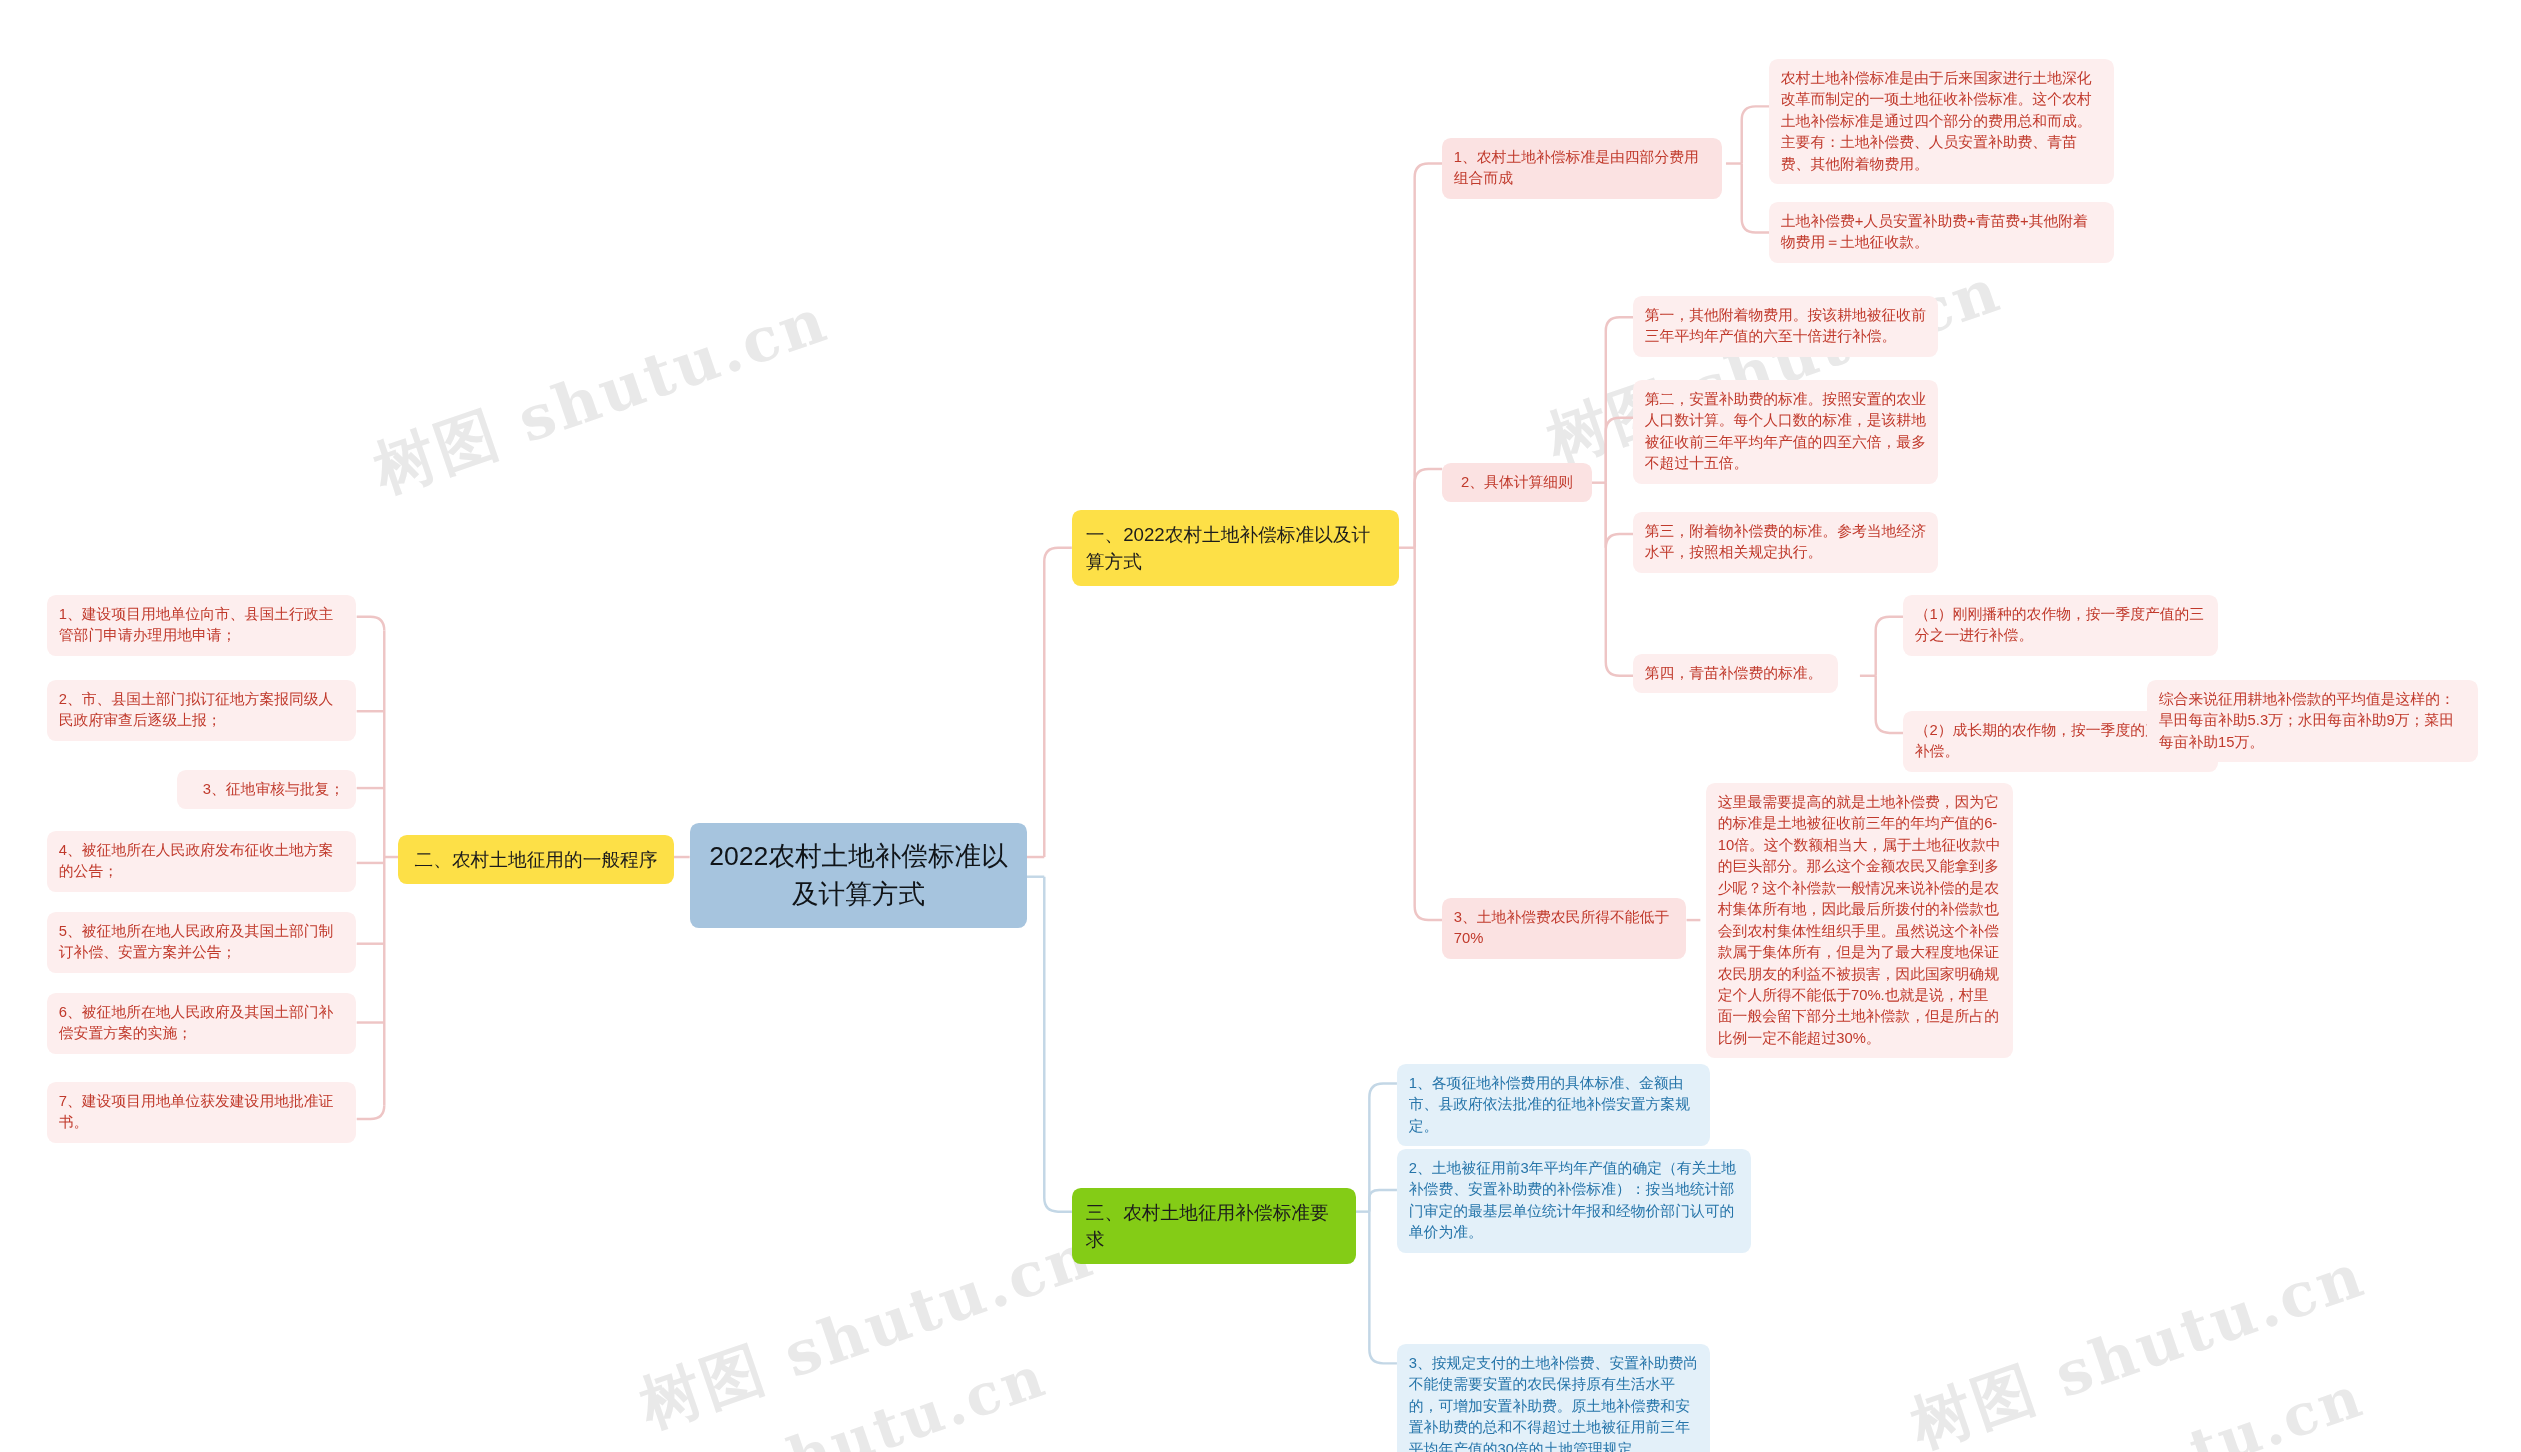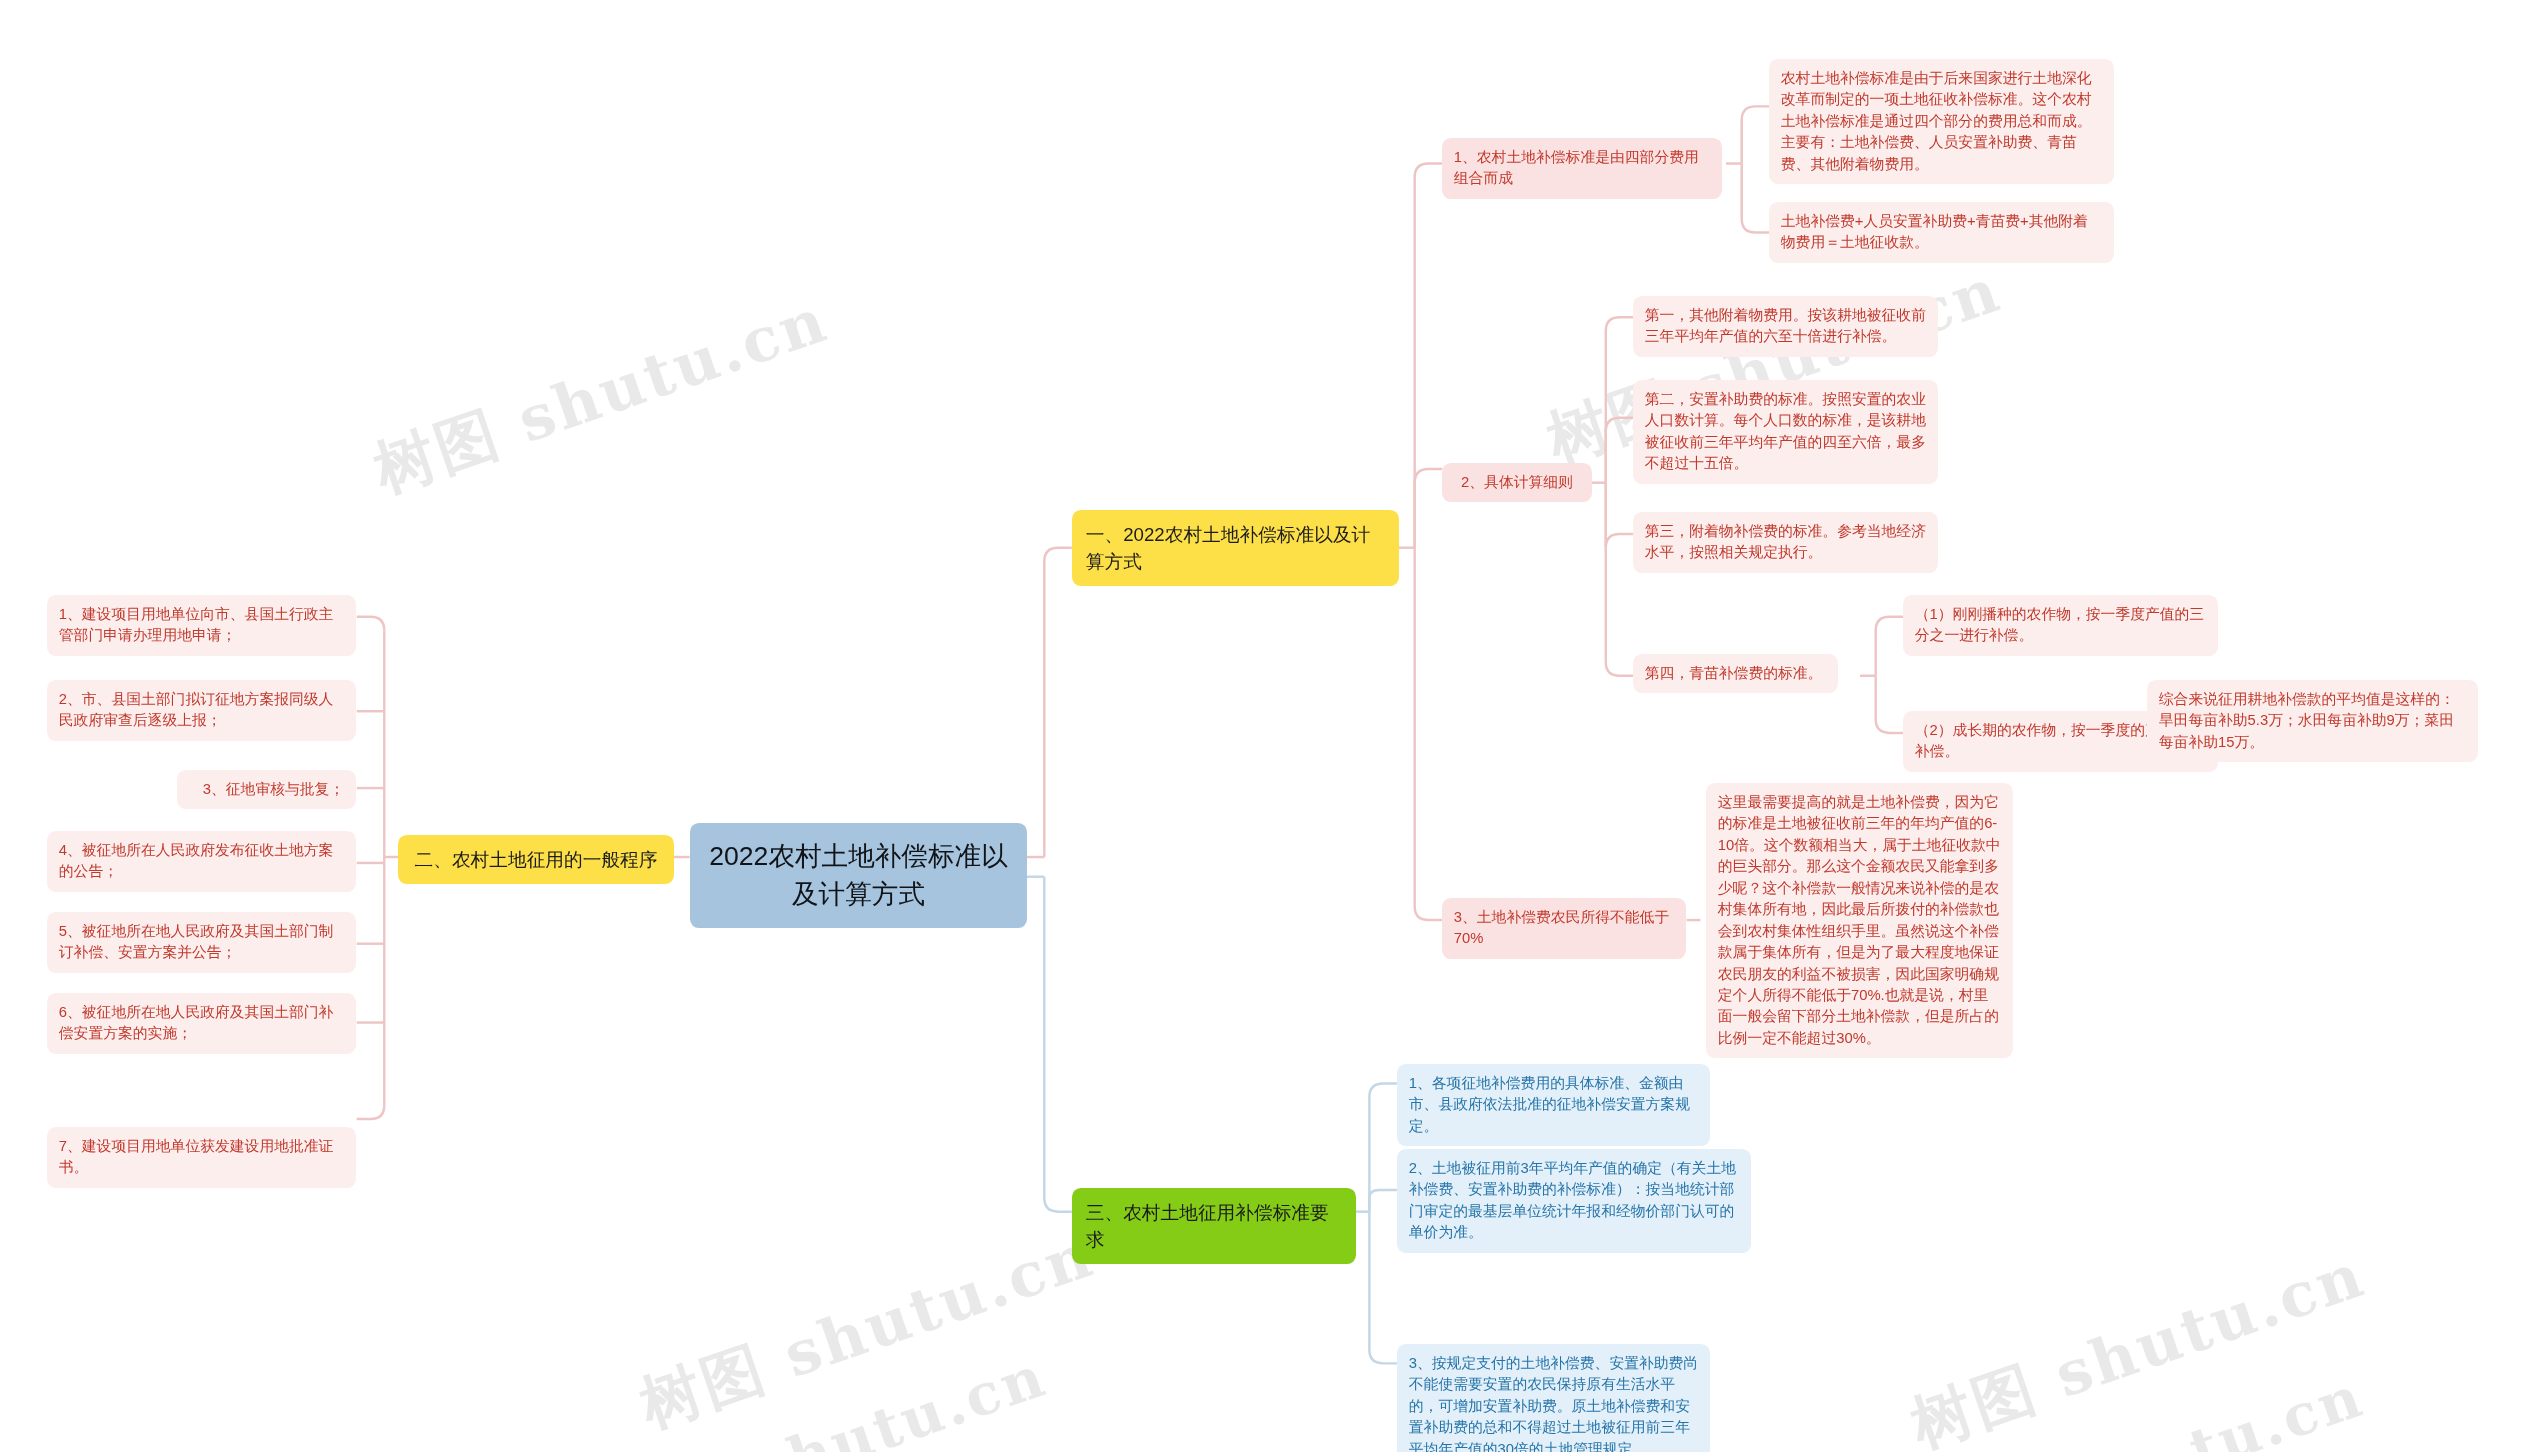--- a/index.html
+++ b/index.html
@@ -244,21 +244,21 @@
   </div>
 
   <div class="node n-red ta-left" style="left:47px; top:912px; width:309px;">
     <span>5、被征地所在地人民政府及其国土部门制订补偿、安置方案并公告；</span>
   </div>
 
   <div class="node n-red ta-left" style="left:47px; top:993px; width:309px;">
     <span>6、被征地所在地人民政府及其国土部门补偿安置方案的实施；</span>
   </div>
 
-  <div class="node n-red ta-left" style="left:47px; top:1082px; width:309px;margin-top:45px;">
+  <div class="node n-red ta-left" style="left:47px; top:1082px; width:309px;">
     <span>7、建设项目用地单位获发建设用地批准证书。</span>
   </div>
 
   <div class="node n-l1-blue" style="left:1072px; top:1188px; width:284px;">
     <span>三、农村土地征用补偿标准要求</span>
   </div>
 
   <div class="node n-blue" style="left:1397px; top:1064px; width:313px;">
     <span>1、各项征地补偿费用的具体标准、金额由市、县政府依法批准的征地补偿安置方案规定。</span>
   </div>

